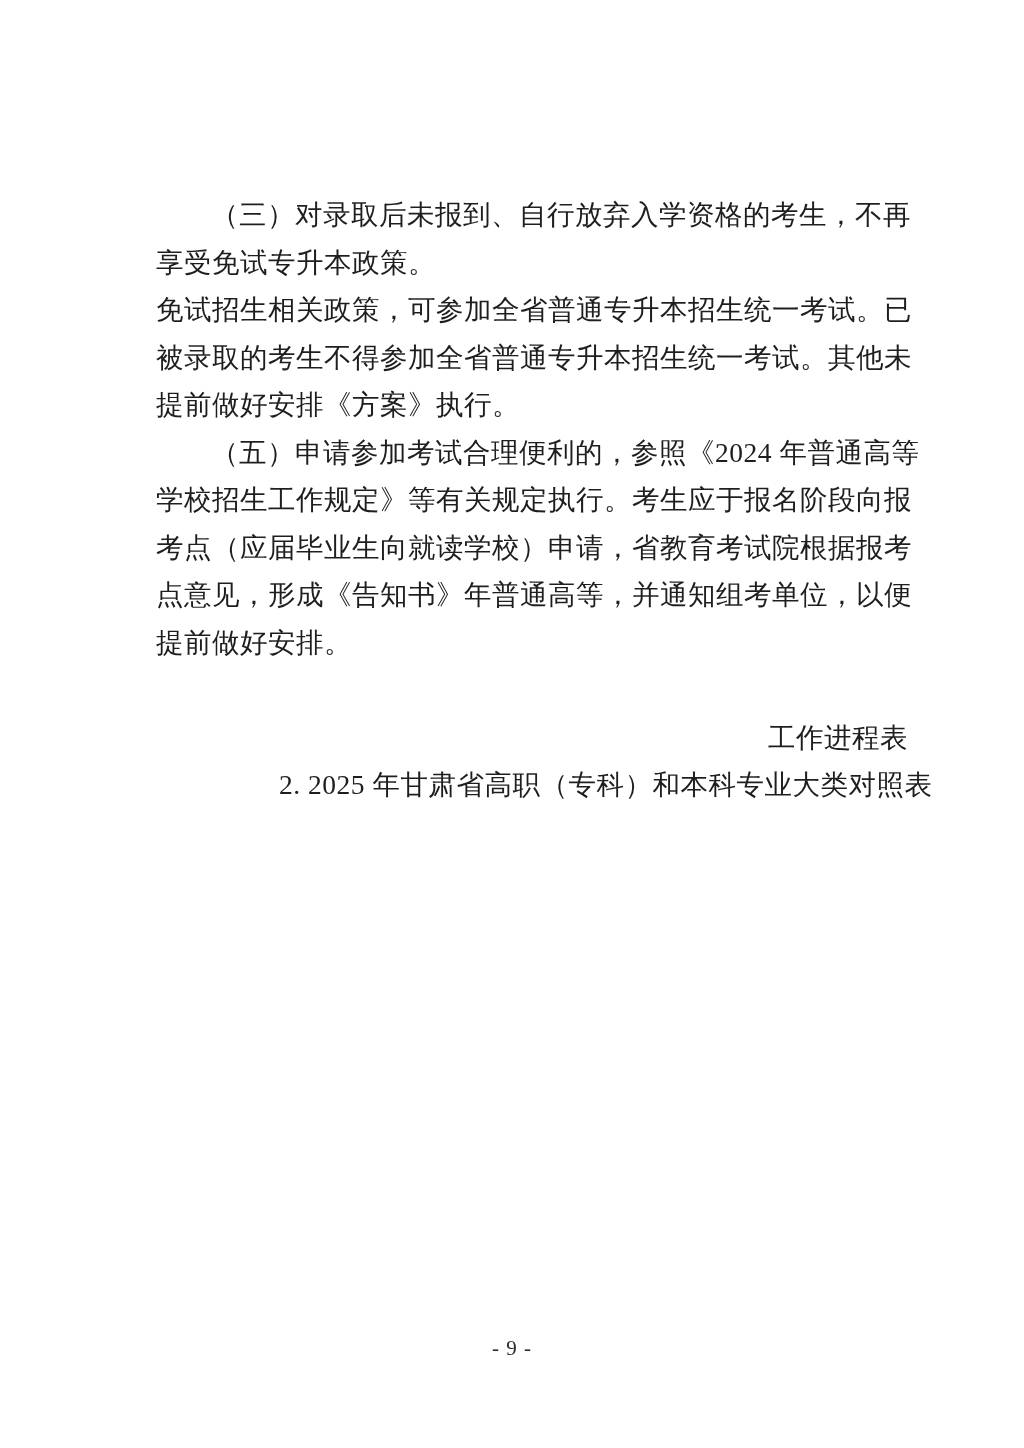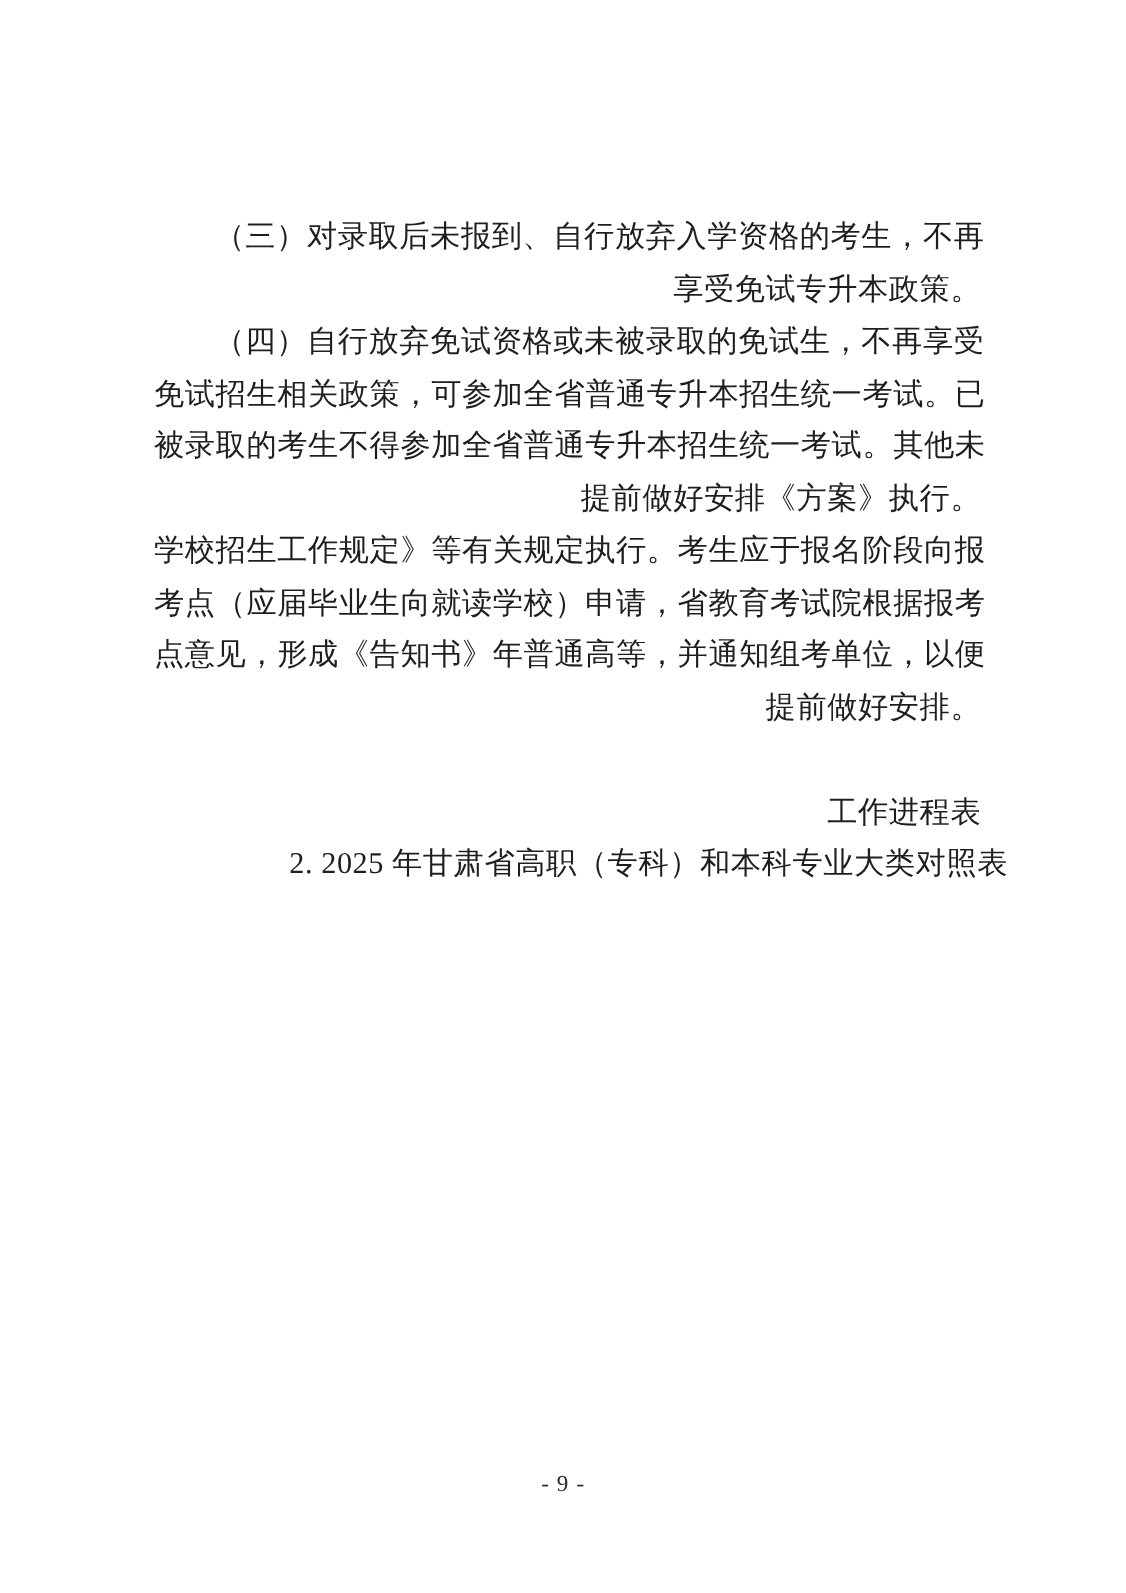--- a/index.html
+++ b/index.html
@@ -7,21 +7,21 @@
     position:relative;
     width:1024px;height:1448px;
     margin:0 auto;
     background:#ffffff;
     font-family:"Liberation Serif","DejaVu Serif",serif;
     color:#1e1e1e;
     overflow:hidden;
   }
   .doc-body{
     position:absolute;
-    left:140px;top:191px;
+    left:156px;top:191px;
     width:752px;
     font-size:27.5px;
     line-height:47.5px;
     font-family:Liberation Serif, serif;
   }
   .line{
     height:47.5px;
     white-space:nowrap;
     letter-spacing:0.5px;
   }
@@ -32,21 +32,21 @@
     text-align-last:justify;
     text-justify:inter-character;
   }
   
   .line.full{
     text-align:justify;
     text-align-last:justify;
     text-justify:inter-character;
   }
   
-  .line.end{text-align:right;}
+  .line.end{text-align:left;}
   .line.blank{height:47.5px;}
   
   .line.attach-head{padding-left:53px;}
   .line.attach-wrap{padding-left:160px;text-align:right;}
   .line.attach-item{padding-left:123px;}
   .footer{
     position:absolute;
     left:0;top:1334px;
     width:100%;
     text-align:center;
@@ -56,24 +56,24 @@
     letter-spacing:1px;
   }
 </style>
 </head>
 <body>
 
 <div class="page">
   <div class="doc-body">
       <div class="line ps-full">（三）对录取后未报到、自行放弃入学资格的考生，不再</div>
       <div class="line end">享受免试专升本政策。</div>
-      <div class="line ps-full">（四）自行放弃免试资格或未被录取的免试生，不再享受</div>
       <div class="line full">免试招生相关政策，可参加全省普通专升本招生统一考试。已</div>
       <div class="line full">被录取的考生不得参加全省普通专升本招生统一考试。其他未</div>
       <div class="line end">提前做好安排《方案》执行。</div>
+      <div class="line ps-full">（五）申请参加考试合理便利的，参照《2024 年普通高等</div>
       <div class="line full">学校招生工作规定》等有关规定执行。考生应于报名阶段向报</div>
       <div class="line full">考点（应届毕业生向就读学校）申请，省教育考试院根据报考</div>
       <div class="line full">点意见，形成《告知书》年普通高等，并通知组考单位，以便</div>
       <div class="line end">提前做好安排。</div>
       <div class="line blank"></div>
       <div class="line attach-wrap">工作进程表</div>
       <div class="line attach-item">2. 2025 年甘肃省高职（专科）和本科专业大类对照表</div>
     </div>
   <div class="footer">- 9 -</div>
 </div>

